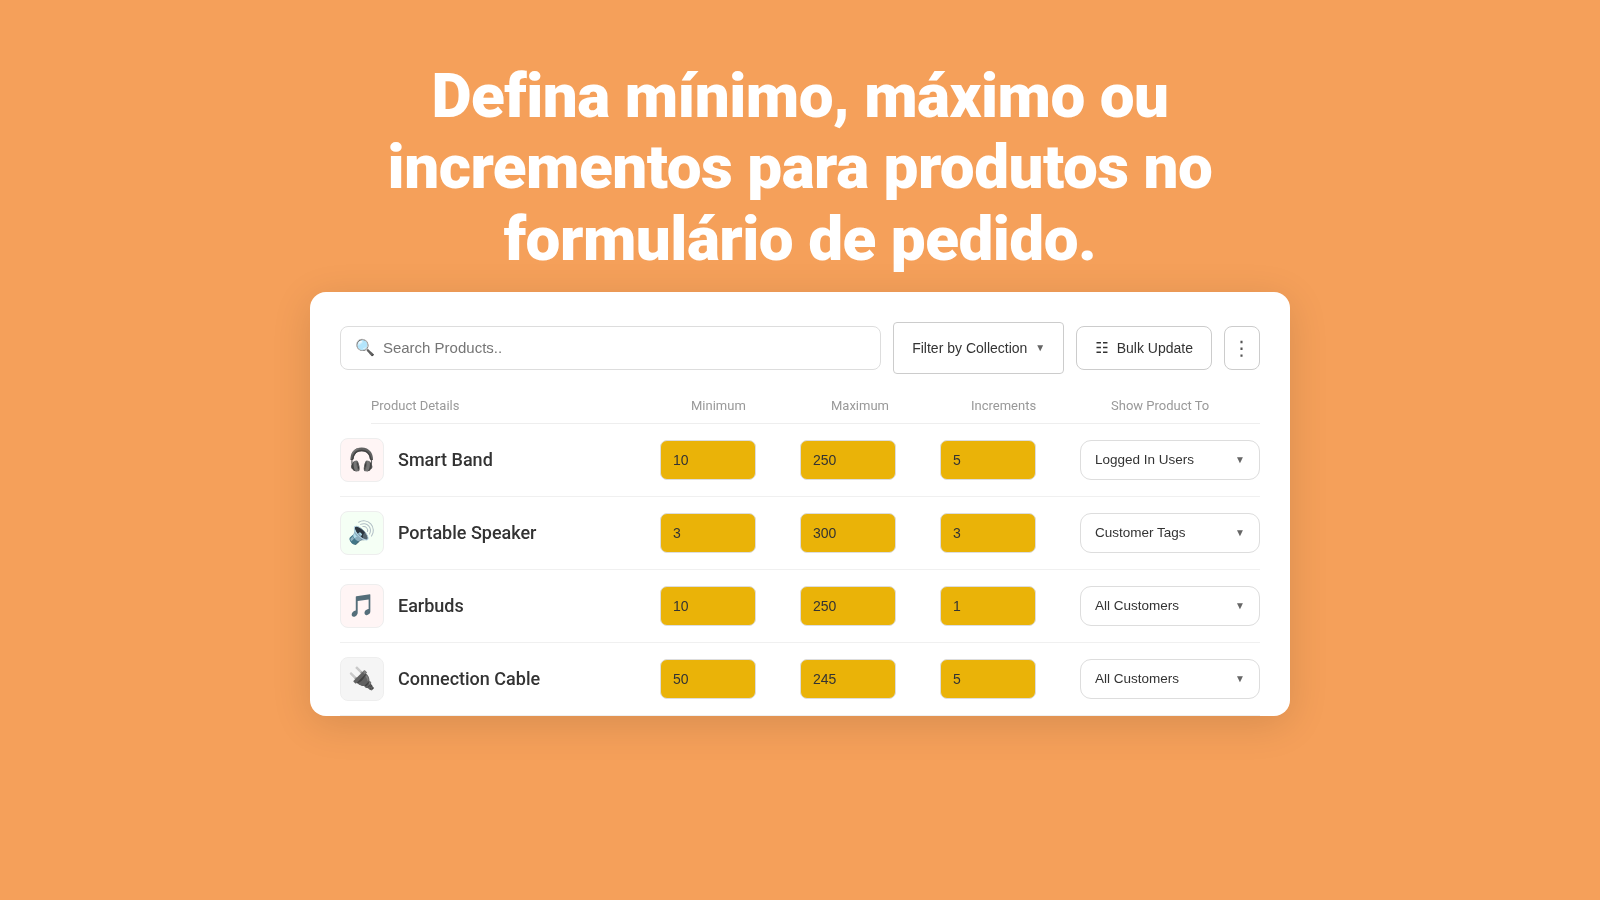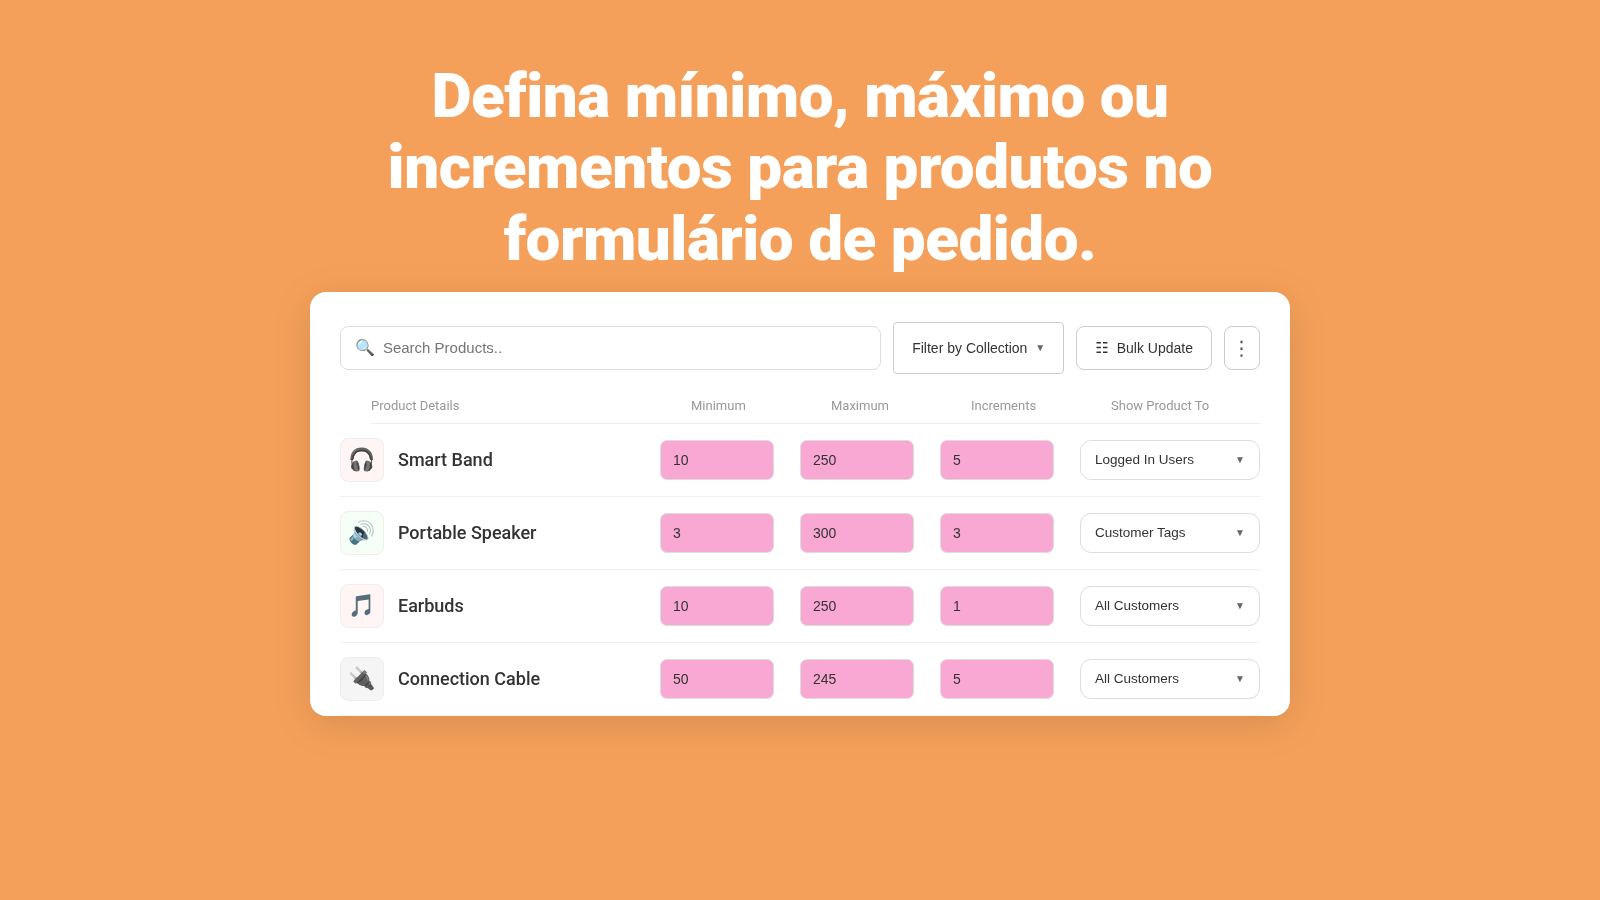--- a/index.html
+++ b/index.html
@@ -168,29 +168,29 @@
       overflow: hidden;
     }
 
     .product-name {
       font-size: 18px;
       font-weight: 500;
       color: #333;
     }
 
     .qty-input {
-      width: 114px;
+      width: 96px;
       height: 40px;
       border: 1.5px solid #ddd;
       border-radius: 7px;
       padding: 16px 12px;
       font-size: 14px;
       color: #333;
       outline: none;
-      background: #f9a8d4;
+      background: #eab308;
     }
 
     .show-dropdown {
       display: flex;
       align-items: center;
       justify-content: space-between;
       padding: 0 14px;
       height: 40px;
       width: 180px;
       border: 1.5px solid #ddd;

